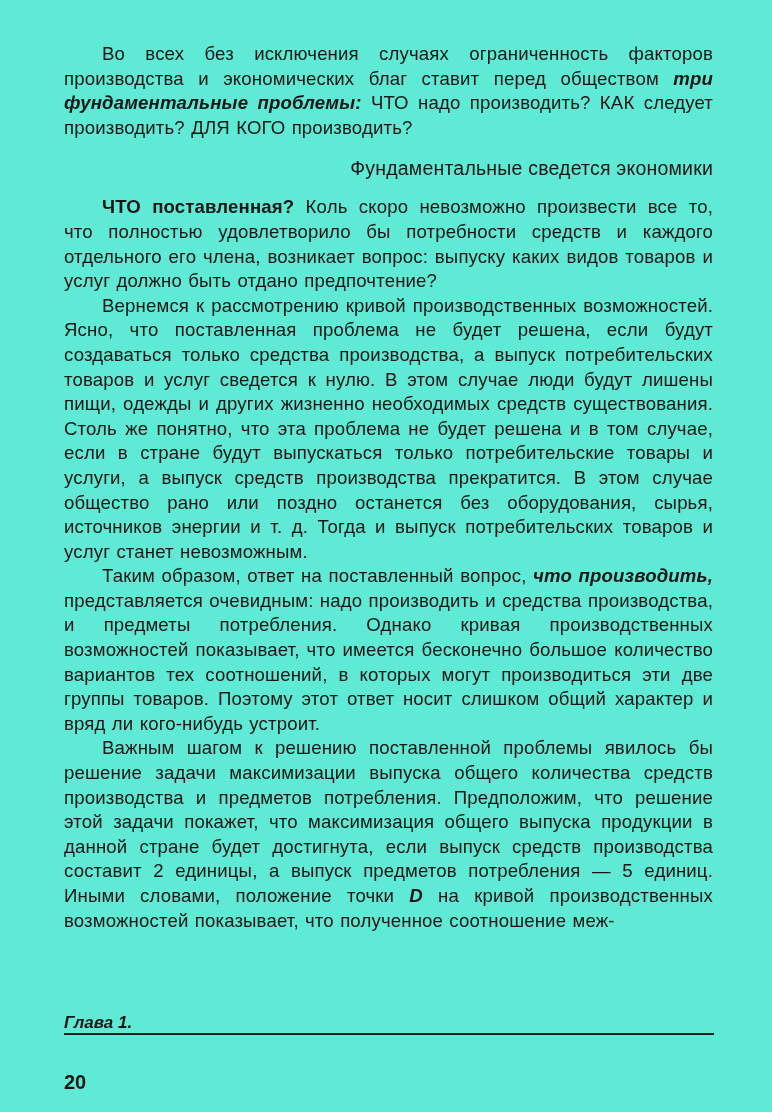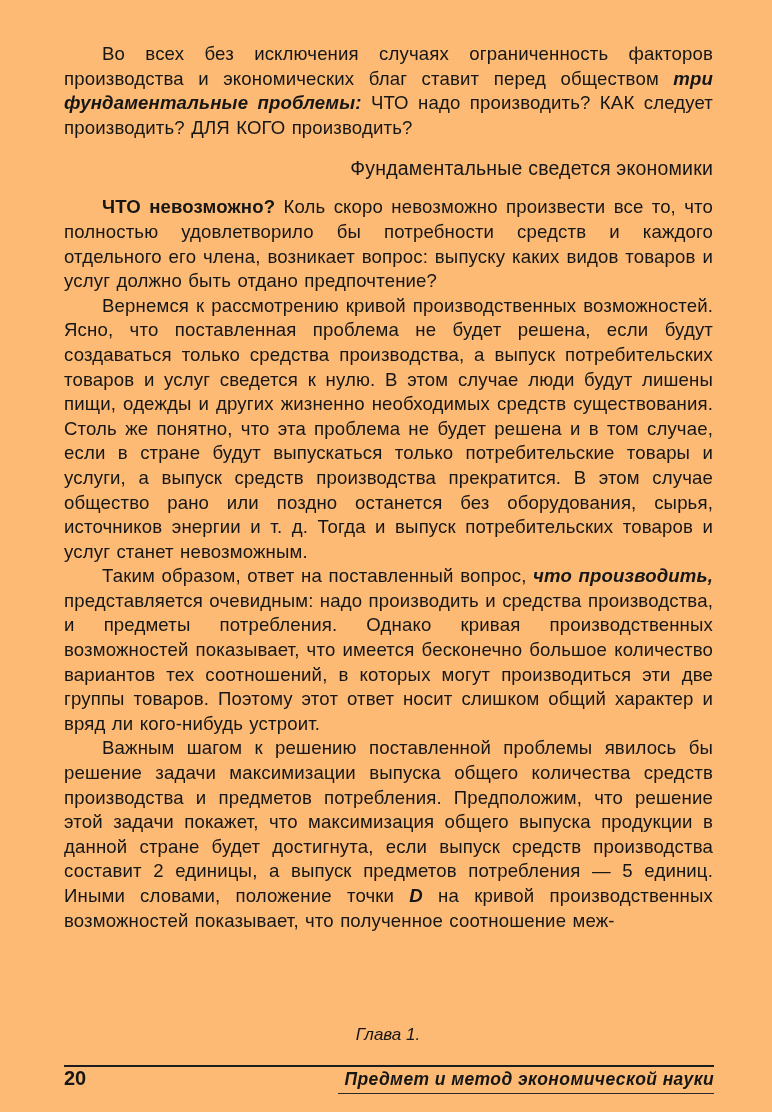--- a/index.html
+++ b/index.html
@@ -5,21 +5,21 @@
   html, body {
     margin: 0;
     padding: 0;
     background: #e8e8e4;
   }
   .page {
     position: relative;
     width: 772px;
     height: 1112px;
     margin: 0 auto;
-    background: #fdba74;
+    background: #5eead4;
     box-sizing: border-box;
     padding: 42px 59px 0 64px;
     font-family: "Liberation Sans", sans-serif;
     color: #161616;
     overflow: hidden;
   }
   .body-text {
     width: 100%;
   }
   .para {
@@ -41,36 +41,37 @@
     margin: 16px 0 15px 0;
     letter-spacing: 0.2px;
   }
   .footer {
     position: absolute;
     left: 64px;
     right: 58px;
     bottom: 18px;
   }
   .chapter-line {
-    text-align: center;
-    font-weight: normal;
+    text-align: left;
+    font-weight: bold;
     font-style: italic;
     font-size: 17px;
     line-height: 20px;
-    padding-bottom: 20px;
+    padding-bottom: 0;
     padding-right: 2px;
   }
   .footer-rule {
     border-top: 2px solid #1d1d1d;
     height: 0;
   }
   .footer-row {
     display: flex;
     justify-content: space-between;
     align-items: baseline;
+    margin-top: 36px;
   }
   .page-num {
     font-weight: bold;
     font-size: 20px;
   }
   .running-title {
     font-weight: bold;
     font-style: italic;
     font-size: 17.5px;
     letter-spacing: 0.4px;
@@ -79,27 +80,26 @@
     padding-left: 6px;
   }
 </style>
 </head>
 <body>
 
 <div class="page">
   <div class="body-text">
     <p class="para"><span class="seg-normal">Во всех без исключения случаях ограниченность факторов производства и экономических благ ставит перед обществом </span><span class="seg-bold-italic">три фундаментальные проблемы:</span><span class="seg-normal"> ЧТО надо производить? КАК следует производить? ДЛЯ КОГО производить?</span></p>
     <div class="heading">Фундаментальные сведется экономики</div>
-    <p class="para"><span class="seg-bold">ЧТО невозможно?</span><span class="seg-normal"> Коль скоро невозможно произвести все то, что полностью удовлетворило бы потребности средств и каждого отдельного его члена, возникает вопрос: выпуску каких видов товаров и услуг должно быть отдано предпочтение?</span></p>
+    <p class="para"><span class="seg-bold">ЧТО поставленная?</span><span class="seg-normal"> Коль скоро невозможно произвести все то, что полностью удовлетворило бы потребности средств и каждого отдельного его члена, возникает вопрос: выпуску каких видов товаров и услуг должно быть отдано предпочтение?</span></p>
     <p class="para"><span class="seg-normal">Вернемся к рассмотрению кривой производственных возможностей. Ясно, что поставленная проблема не будет решена, если будут создаваться только средства производства, а выпуск потребительских товаров и услуг сведется к нулю. В этом случае люди будут лишены пищи, одежды и других жизненно необходимых средств существования. Столь же понятно, что эта проблема не будет решена и в том случае, если в стране будут выпускаться только потребительские товары и услуги, а выпуск средств производства прекратится. В этом случае общество рано или поздно останется без оборудования, сырья, источников энергии и т. д. Тогда и выпуск потребительских товаров и услуг станет невозможным.</span></p>
     <p class="para"><span class="seg-normal">Таким образом, ответ на поставленный вопрос, </span><span class="seg-bold-italic">что производить,</span><span class="seg-normal"> представляется очевидным: надо производить и средства производства, и предметы потребления. Однако кривая производственных возможностей показывает, что имеется бесконечно большое количество вариантов тех соотношений, в которых могут производиться эти две группы товаров. Поэтому этот ответ носит слишком общий характер и вряд ли кого-нибудь устроит.</span></p>
     <p class="para"><span class="seg-normal">Важным шагом к решению поставленной проблемы явилось бы решение задачи максимизации выпуска общего количества средств производства и предметов потребления. Предположим, что решение этой задачи покажет, что максимизация общего выпуска продукции в данной стране будет достигнута, если выпуск средств производства составит 2 единицы, а выпуск предметов потребления — 5 единиц. Иными словами, положение точки </span><span class="seg-bold-italic">D</span><span class="seg-normal"> на кривой производственных возможностей показывает, что полученное соотношение меж-</span></p>
   </div>
 
   <div class="footer">
     <div class="chapter-line">Глава 1.</div>
     <div class="footer-rule"></div>
     <div class="footer-row">
       <span class="page-num">20</span>
-      <span class="running-title">Предмет и метод экономической науки</span>
     </div>
   </div>
 </div>
 
 </body></html>

